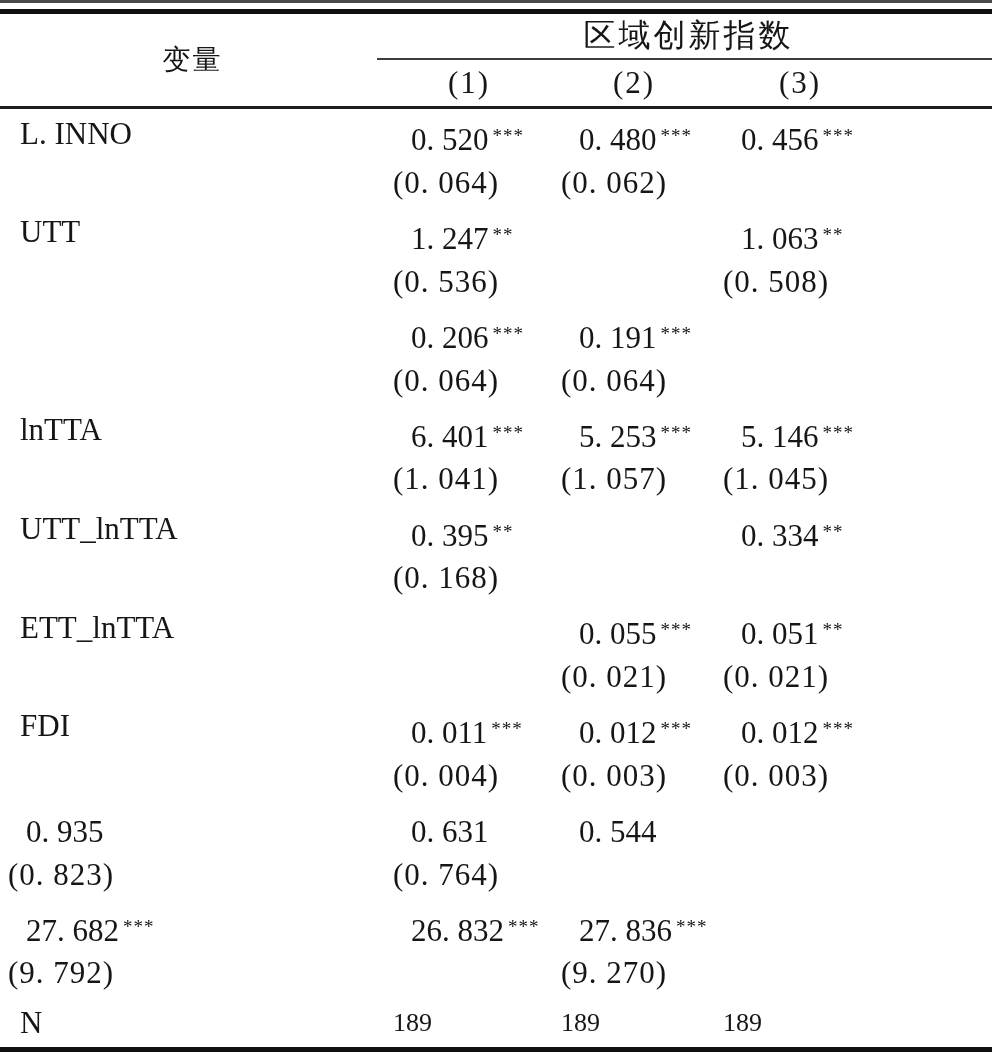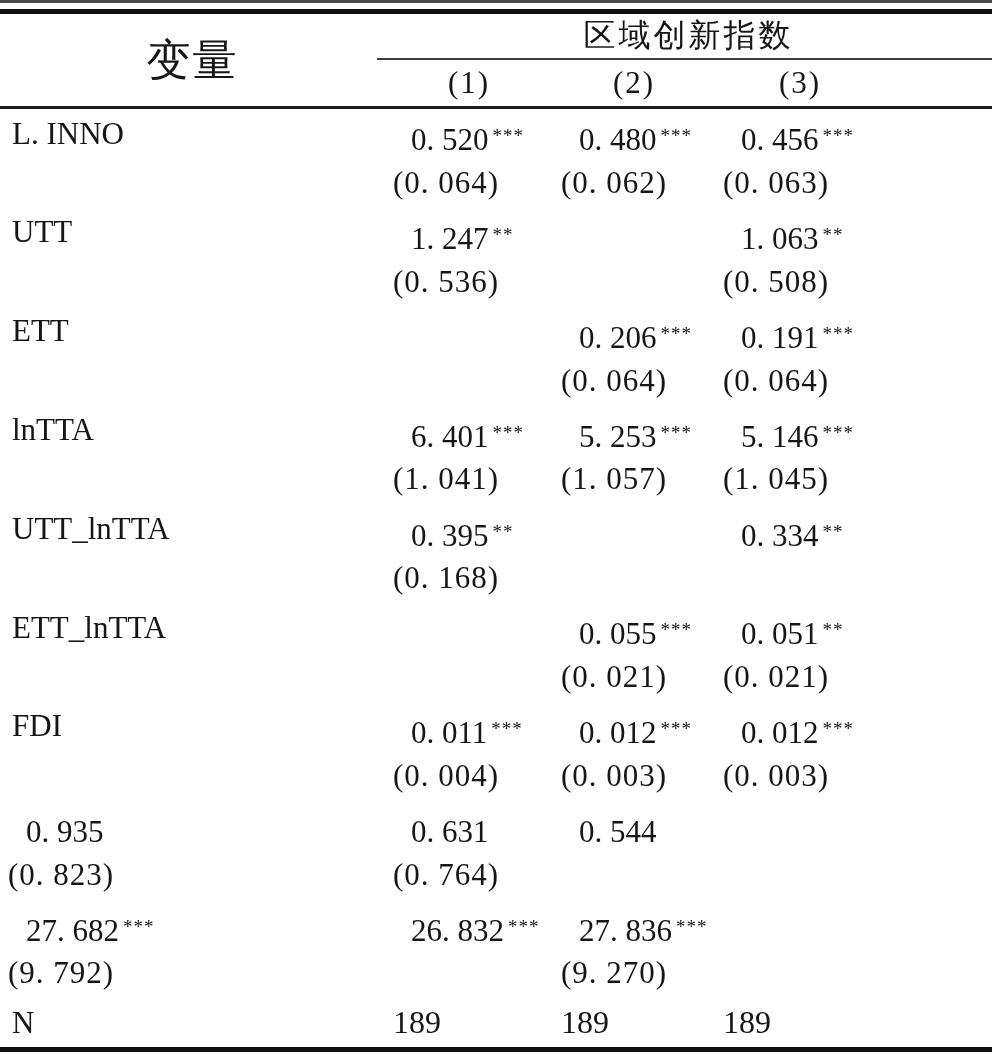--- a/index.html
+++ b/index.html
@@ -30,21 +30,21 @@
   .header-grid {
     display: grid;
     grid-template-columns: 385px 607px;
   }
   .var-head-cell {
     grid-column: 1;
     grid-row: 1 / span 3;
     display: flex;
     align-items: center;
     justify-content: center;
-    font-size: 44px;
+    font-size: 28px;
     letter-spacing: 2px;
   }
   .dep-title-cell {
     grid-column: 2;
     grid-row: 1;
     height: 44px;
     display: flex;
     align-items: center;
     justify-content: center;
     font-size: 32px;
@@ -64,21 +64,21 @@
     font-size: 31px;
     letter-spacing: 2px;
   }
 
   
   .body-row {
     display: grid;
     grid-template-columns: 385px 168px 162px 170px 1fr;
   }
   .row-label {
-    padding-left: 12px;
+    padding-left: 20px;
     height: 49.4px;
     display: flex;
     align-items: center;
     font-size: 31px;
   }
   .cell { text-align: left; }
   .line {
     height: 49.4px;
     display: flex;
     align-items: center;
@@ -96,21 +96,21 @@
   }
   .n-row {
     display: grid;
     grid-template-columns: 385px 168px 162px 170px 1fr;
   }
   .n-value {
     height: 49.4px;
     display: flex;
     align-items: center;
     padding-left: 8px;
-    font-size: 32px;
+    font-size: 26px;
   }
 </style>
 </head>
 <body>
 
 <div class="table-wrap">
 
   <div class="rule-top-thin"></div>
   <div class="rule-top-thick"></div>
 
@@ -148,21 +148,20 @@
             <span>0. 480</span>
             <span class="stars">***</span>
           </div>
         <div class="line se-line">(0. 062)</div>
       </div>
       <div class="cell">
         <div class="line coef-line">
             <span>0. 456</span>
             <span class="stars">***</span>
           </div>
-        <div class="line se-line">(0. 063)</div>
       </div>
       <div></div>
     </div>
 
     <div class="body-row">
       <div class="row-label">UTT</div>
       <div class="cell">
         <div class="line coef-line">
             <span>1. 247</span>
             <span class="stars">**</span>
@@ -177,21 +176,20 @@
         <div class="line coef-line">
             <span>1. 063</span>
             <span class="stars">**</span>
           </div>
         <div class="line se-line">(0. 508)</div>
       </div>
       <div></div>
     </div>
 
     <div class="body-row">
-      <div class="row-label">ETT</div>
       <div class="cell">
         <div class="line coef-line"></div>
         <div class="line se-line"></div>
       </div>
       <div class="cell">
         <div class="line coef-line">
             <span>0. 206</span>
             <span class="stars">***</span>
           </div>
         <div class="line se-line">(0. 064)</div>

